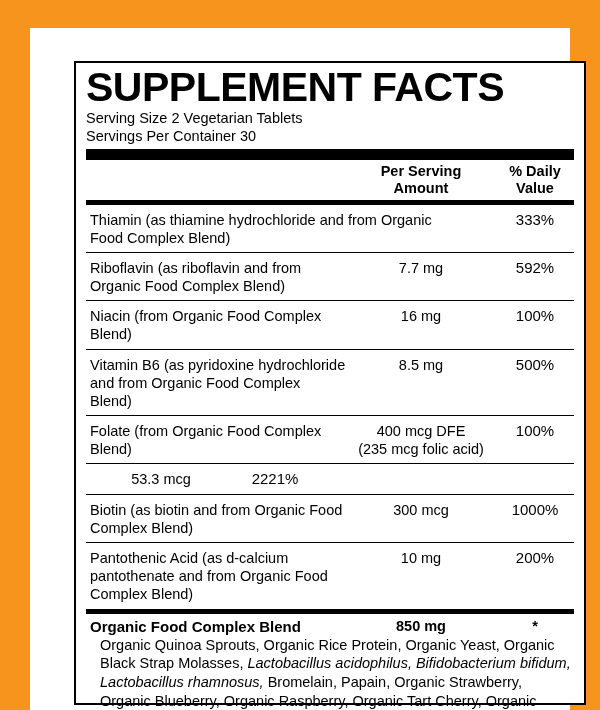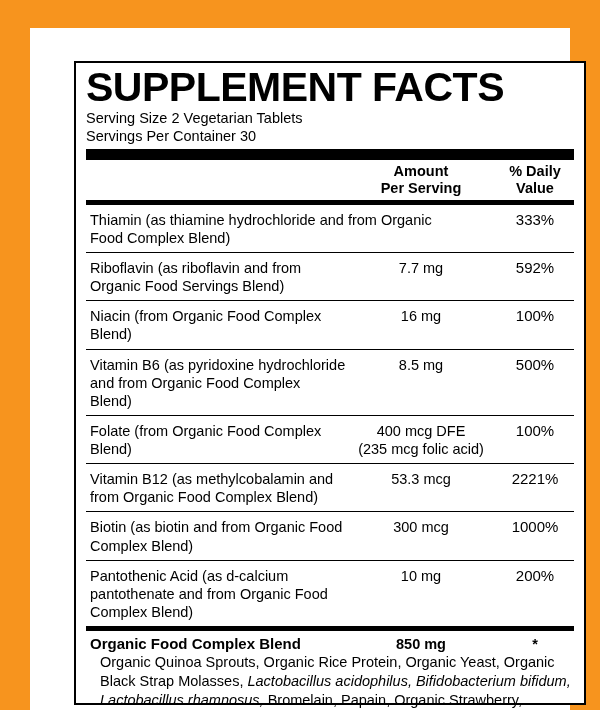--- a/index.html
+++ b/index.html
@@ -136,58 +136,57 @@
   <div class="facts-box">
 
     <div class="title">SUPPLEMENT FACTS</div>
     <div class="serving-line">Serving Size 2 Vegetarian Tablets</div>
     <div class="serving-line">Servings Per Container 30</div>
 
     <div class="rule-thick"></div>
 
     <div class="head-row">
       <div class="head-col head-amount">
+        <div>Per Serving</div>
         <div>Amount</div>
-        <div>Per Serving</div>
       </div>
       <div class="head-col head-dv">
         <div>% Daily</div>
         <div>Value</div>
       </div>
     </div>
 
     <div class="rule-med"></div>
 
     <div id="nutrient-list">
         <div class="nutrient-row first">
           <div class="n-name">Thiamin (as thiamine hydrochloride and from Organic Food Complex Blend)</div>
           <div class="n-dv">333%</div>
         </div>
         <div class="nutrient-row">
-          <div class="n-name">Riboflavin (as riboflavin and from Organic Food Servings Blend)</div>
+          <div class="n-name">Riboflavin (as riboflavin and from Organic Food Complex Blend)</div>
           <div class="n-amount"><span>7.7 mg</span></div>
           <div class="n-dv">592%</div>
         </div>
         <div class="nutrient-row">
           <div class="n-name">Niacin (from Organic Food Complex Blend)</div>
           <div class="n-amount"><span>16 mg</span></div>
           <div class="n-dv">100%</div>
         </div>
         <div class="nutrient-row">
           <div class="n-name">Vitamin B6 (as pyridoxine hydrochloride and from Organic Food Complex Blend)</div>
           <div class="n-amount"><span>8.5 mg</span></div>
           <div class="n-dv">500%</div>
         </div>
         <div class="nutrient-row">
           <div class="n-name">Folate (from Organic Food Complex Blend)</div>
           <div class="n-amount"><span>400 mcg DFE</span><span class="sub">(235 mcg folic acid)</span></div>
           <div class="n-dv">100%</div>
         </div>
         <div class="nutrient-row">
-          <div class="n-name">Vitamin B12 (as methylcobalamin and from Organic Food Complex Blend)</div>
           <div class="n-amount"><span>53.3 mcg</span></div>
           <div class="n-dv">2221%</div>
         </div>
         <div class="nutrient-row">
           <div class="n-name">Biotin (as biotin and from Organic Food Complex Blend)</div>
           <div class="n-amount"><span>300 mcg</span></div>
           <div class="n-dv">1000%</div>
         </div>
         <div class="nutrient-row">
           <div class="n-name">Pantothenic Acid (as d-calcium pantothenate and from Organic Food Complex Blend)</div>

